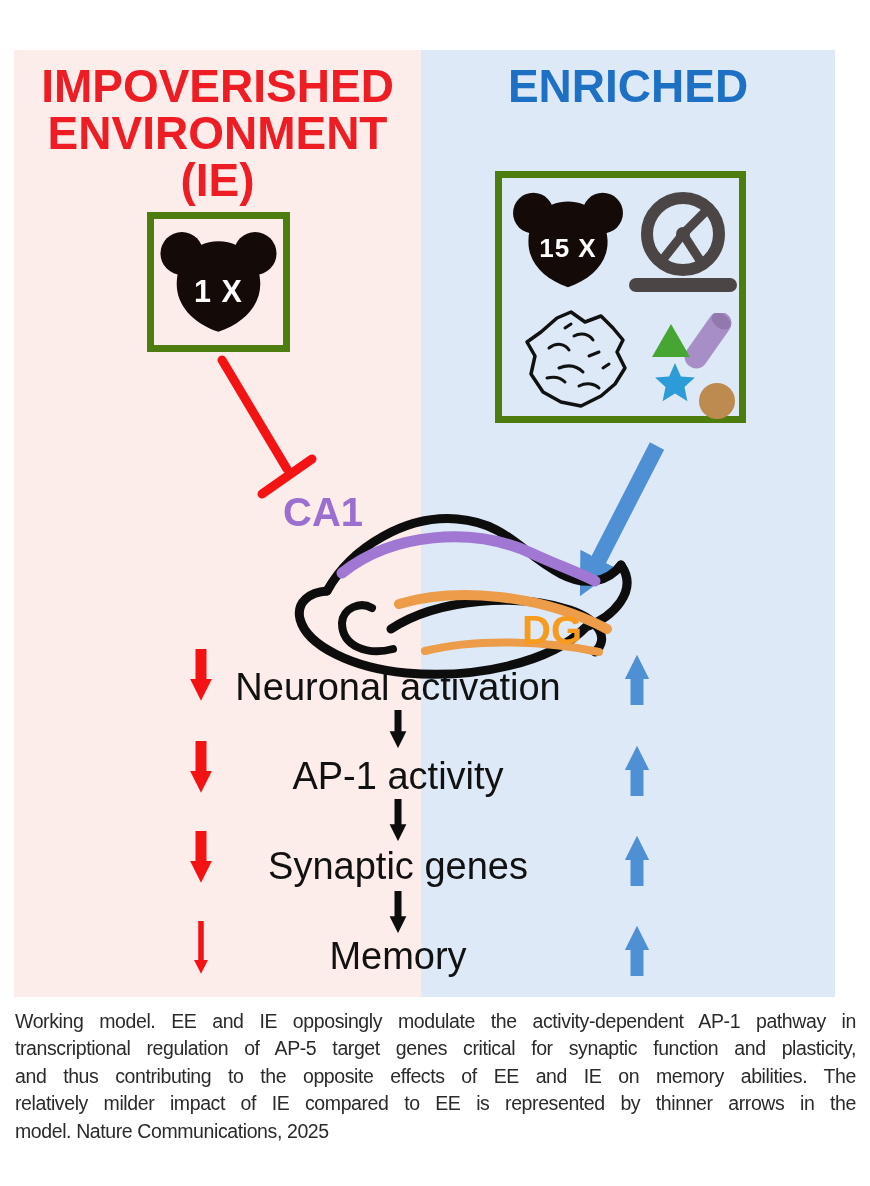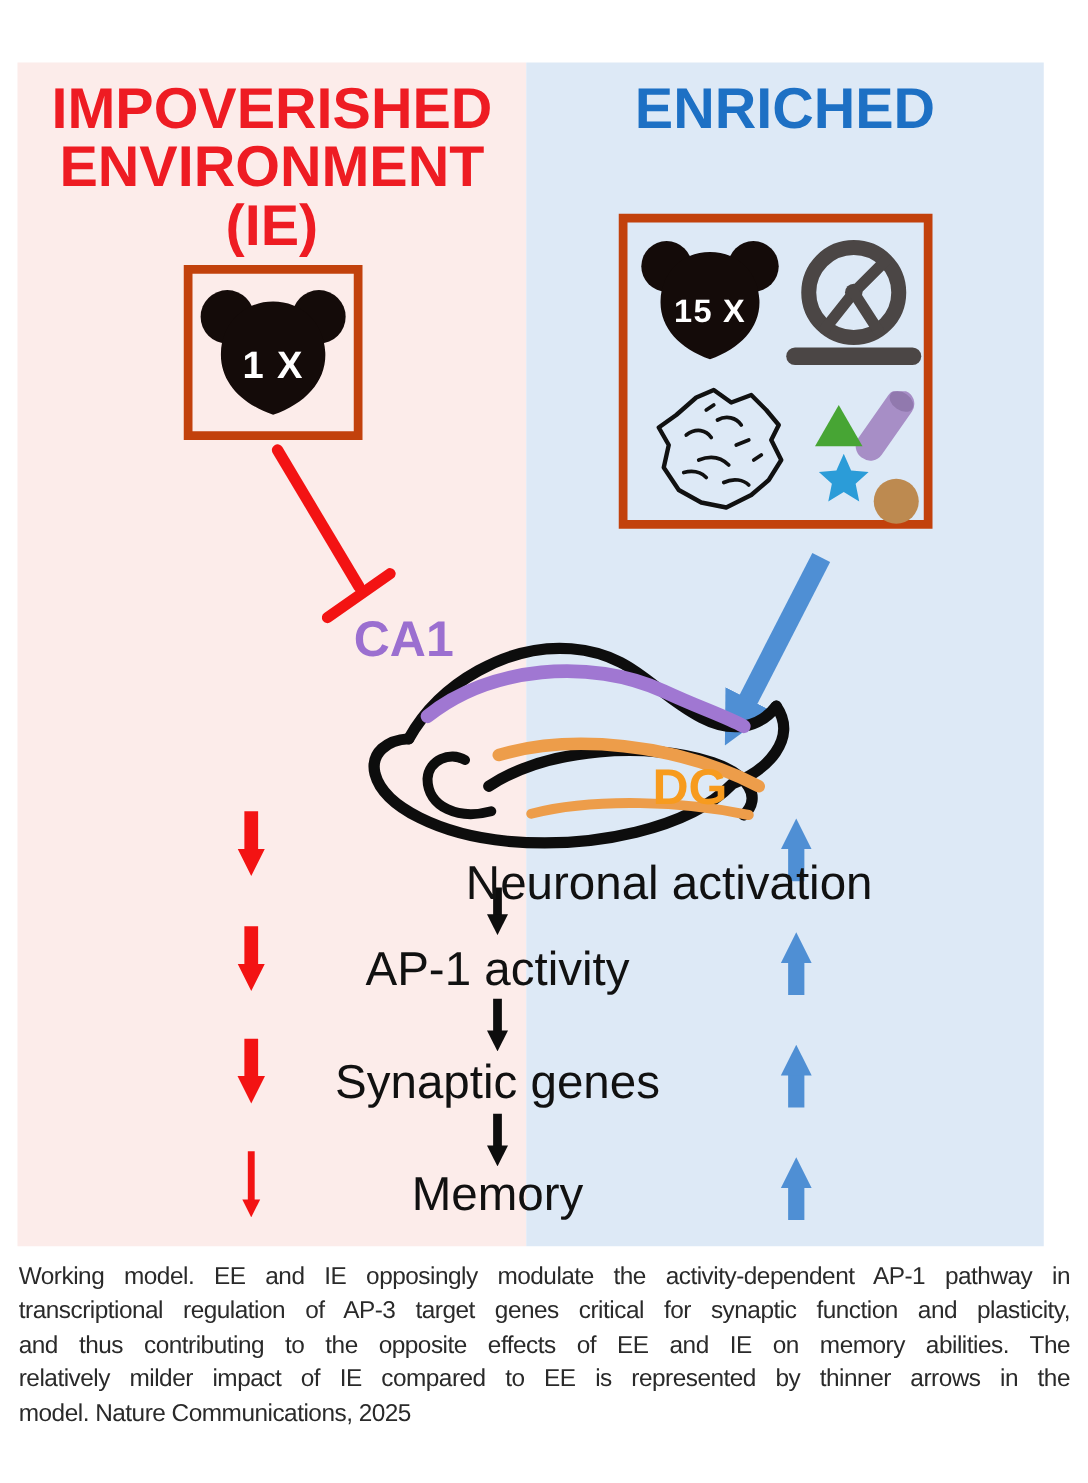--- a/index.html
+++ b/index.html
@@ -11,21 +11,21 @@
   
   .panel{position:absolute;top:50px;height:947px;}
   .panel-ie{left:14px;width:407px;background:#fcecea;}
   .panel-ee{left:421px;width:414px;background:#dde9f6;}
   
   .env-title{position:absolute;top:63px;text-align:center;font-weight:bold;
     font-size:46px;line-height:47px;letter-spacing:0px;}
   .env-title.ie{left:14px;width:407px;color:#ee1c23;}
   .env-title.ee{left:421px;width:414px;color:#1d70c4;}
   
-  .cage{position:absolute;border:7px solid #c2410c;box-sizing:border-box;}
+  .cage{position:absolute;border:7px solid #4d7c0f;box-sizing:border-box;}
   .cage-ie{left:147px;top:212px;width:143px;height:140px;}
   .cage-ee{left:495px;top:171px;width:251px;height:252px;}
   .mouse-count{fill:#ffffff;font-family:"Liberation Sans",sans-serif;font-weight:bold;}
   
   .region-label{position:absolute;font-weight:bold;font-size:40px;}
   .label-ca1{left:283px;top:490px;color:#9b6fd0;}
   .label-dg{left:522px;top:608px;color:#f79b1e;}
   
   .cascade-row{position:absolute;left:98px;width:600px;text-align:center;
     font-size:38px;color:#111111;}
@@ -157,24 +157,24 @@
     <line x1="637" y1="705" x2="637" y2="677" marker-end="url(#mBlue)"></line>
     <line x1="637" y1="796" x2="637" y2="768" marker-end="url(#mBlue)"></line>
     <line x1="637" y1="886" x2="637" y2="858" marker-end="url(#mBlue)"></line>
     <line x1="637" y1="976" x2="637" y2="948" marker-end="url(#mBlue)"></line>
   </g>
 </svg>
 
 <div class="region-label label-ca1">CA1</div>
 <div class="region-label label-dg">DG</div>
 
-<div class="cascade-row" style="top:686px;text-align:right;">Neuronal activation</div>
+<div class="cascade-row" style="top:666px;">Neuronal activation</div>
 <div class="cascade-row" style="top:755px;">AP-1 activity</div>
 <div class="cascade-row" style="top:845px;">Synaptic genes</div>
 <div class="cascade-row" style="top:935px;">Memory</div>
 
 <div class="caption">
   <div class="cap-line">Working model. EE and IE opposingly modulate the activity-dependent AP-1 pathway in</div>
-  <div class="cap-line">transcriptional regulation of AP-3 target genes critical for synaptic function and plasticity,</div>
+  <div class="cap-line">transcriptional regulation of AP-5 target genes critical for synaptic function and plasticity,</div>
   <div class="cap-line">and thus contributing to the opposite effects of EE and IE on memory abilities. The</div>
   <div class="cap-line">relatively milder impact of IE compared to EE is represented by thinner arrows in the</div>
   <div class="cap-line last">model. Nature Communications, 2025</div>
 </div>
 
 </body></html>

